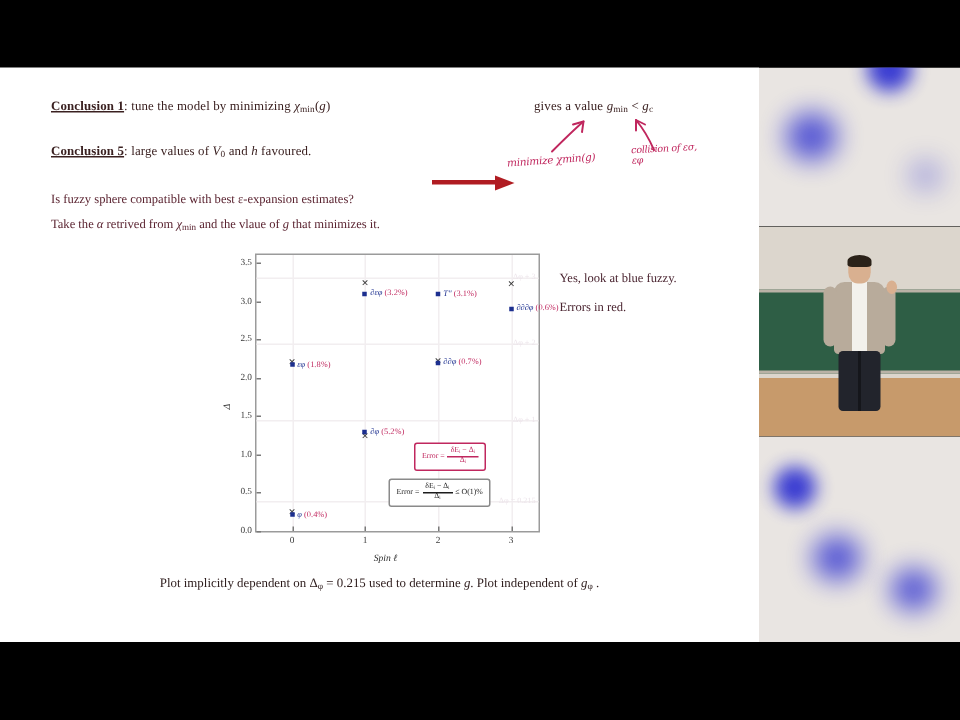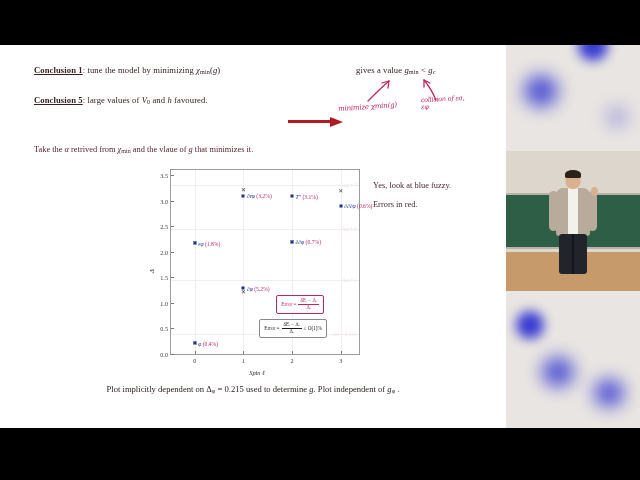--- a/index.html
+++ b/index.html
@@ -219,20 +219,21 @@
         <path d="M4 3 L10 6 M4 3 L4 10" stroke="#c0275e" stroke-width="1.3" fill="none" stroke-linecap="round"></path>
       </svg>
 
       <div class="hand" style="left:338px; top:58px;">minimize χmin(g)</div>
       <div class="hand h2" style="left:421px; top:51px;">collision of εσ, εφ</div>
 
       <div class="txt concl" style="left:34px; top:50px;">
         <span class="lead">Conclusion 5</span><span>: large values of <span class="italic">V</span><sub>0</sub> and <span class="italic">h</span> favoured.</span>
       </div>
 
+      <div class="txt qtxt" style="left:34px; top:83px;">Is fuzzy sphere compatible with best ε-expansion estimates?</div>
       <div class="txt qtxt" style="left:34px; top:100px;">
         Take the <span class="italic">α</span> retrived from <span class="italic">χ</span><sub>min</sub> and the vlaue of <span class="italic">g</span> that minimizes it.
       </div>
 
       <div class="txt note" style="left:373px; top:136px;">Yes, look at blue fuzzy.</div>
       <div class="txt note" style="left:373px; top:155px;">Errors in red.</div>
 
       <div id="plot">
         <div id="ylabel">Δ</div>
         <div id="xlabel">Spin ℓ</div>

